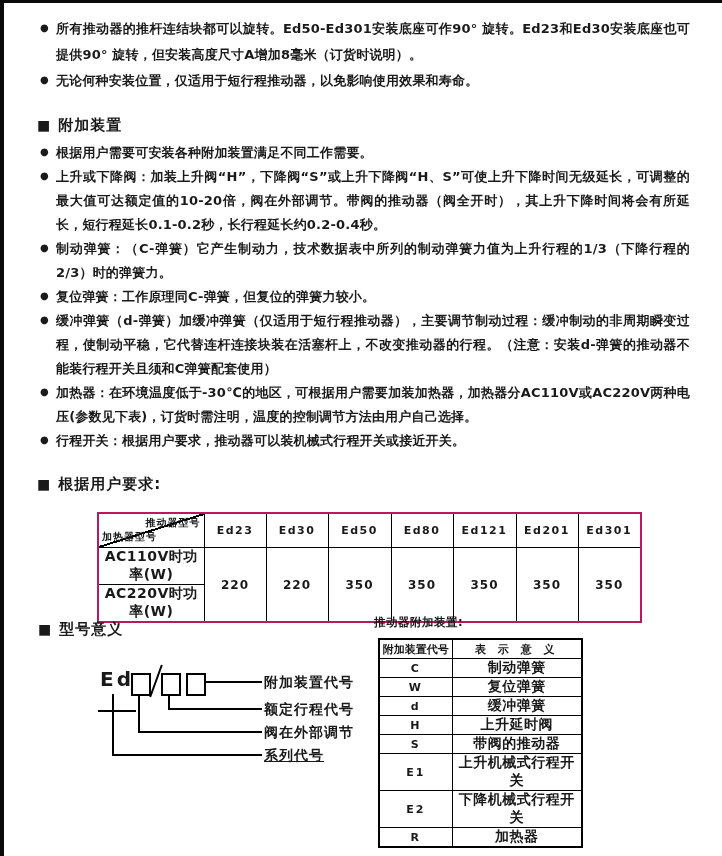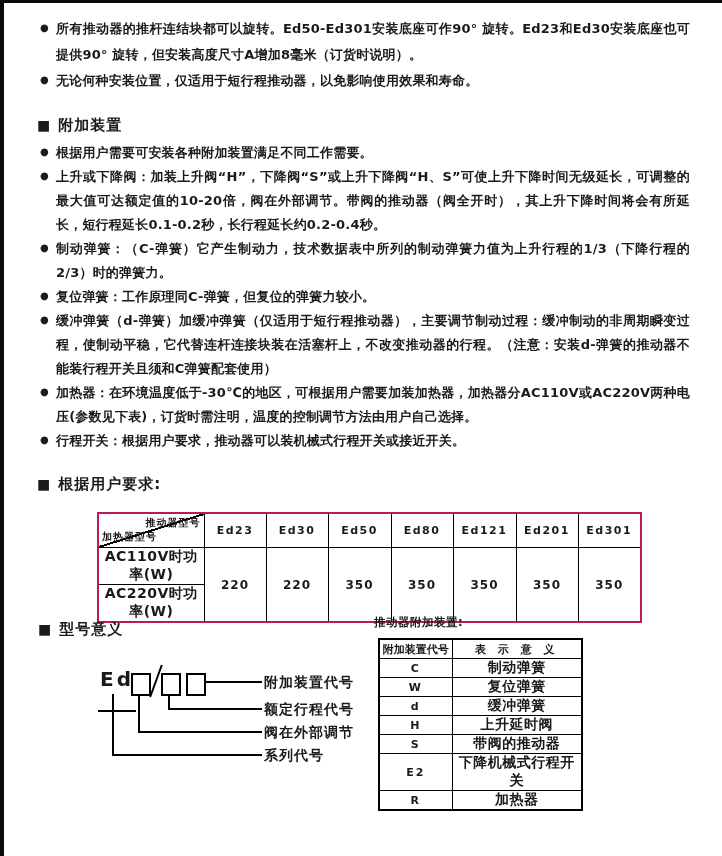--- a/index.html
+++ b/index.html
@@ -186,21 +186,21 @@
   <div class="dg-line" style="left:70px;top:30px;width:2px;height:16px;"></div>
   <div class="dg-line" style="left:70px;top:44px;width:94px;height:2px;"></div>
   <span class="dg-label" style="top:37px;">额定行程代号</span>
 
   <div class="dg-line" style="left:40px;top:30px;width:2px;height:39px;"></div>
   <div class="dg-line" style="left:40px;top:67px;width:124px;height:2px;"></div>
   <span class="dg-label" style="top:60px;">阀在外部调节</span>
 
   <div class="dg-line" style="left:14px;top:30px;width:2px;height:62px;"></div>
   <div class="dg-line" style="left:14px;top:90px;width:150px;height:2px;"></div>
-  <span class="dg-label" style="top:83px;">系列代号</span>
+  <span class="dg-label" style="top:83px;text-decoration:underline;">系列代号</span>
 </div>
 
 <div class="acc-caption">推动器附加装置:</div>
 <table class="acc">
   <colgroup>
       <col class="c1">
       <col class="c2">
     </colgroup>
   <tbody>
       <tr>
@@ -221,20 +221,24 @@
   </tr>
   <tr>
     <td class="code">H</td>
     <td class="mean">上升延时阀</td>
   </tr>
   <tr>
     <td class="code">S</td>
     <td class="mean">带阀的推动器</td>
   </tr>
   <tr>
+    <td class="code">E1</td>
+    <td class="mean">上升机械式行程开关</td>
+  </tr>
+  <tr>
     <td class="code">E2</td>
     <td class="mean">下降机械式行程开关</td>
   </tr>
   <tr>
     <td class="code">R</td>
     <td class="mean">加热器</td>
   </tr>
 </tbody>
   </table>
 

